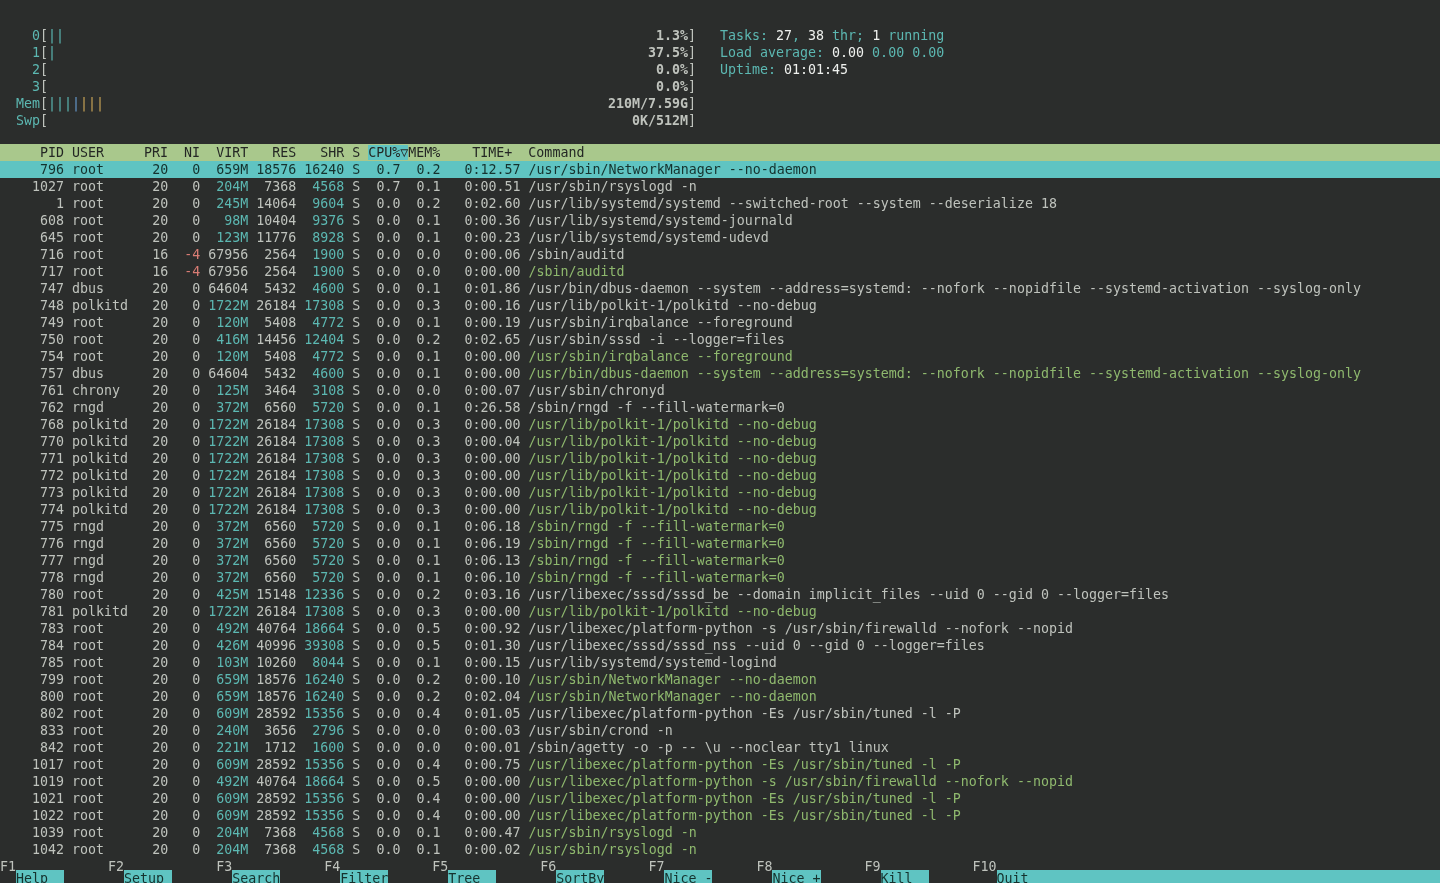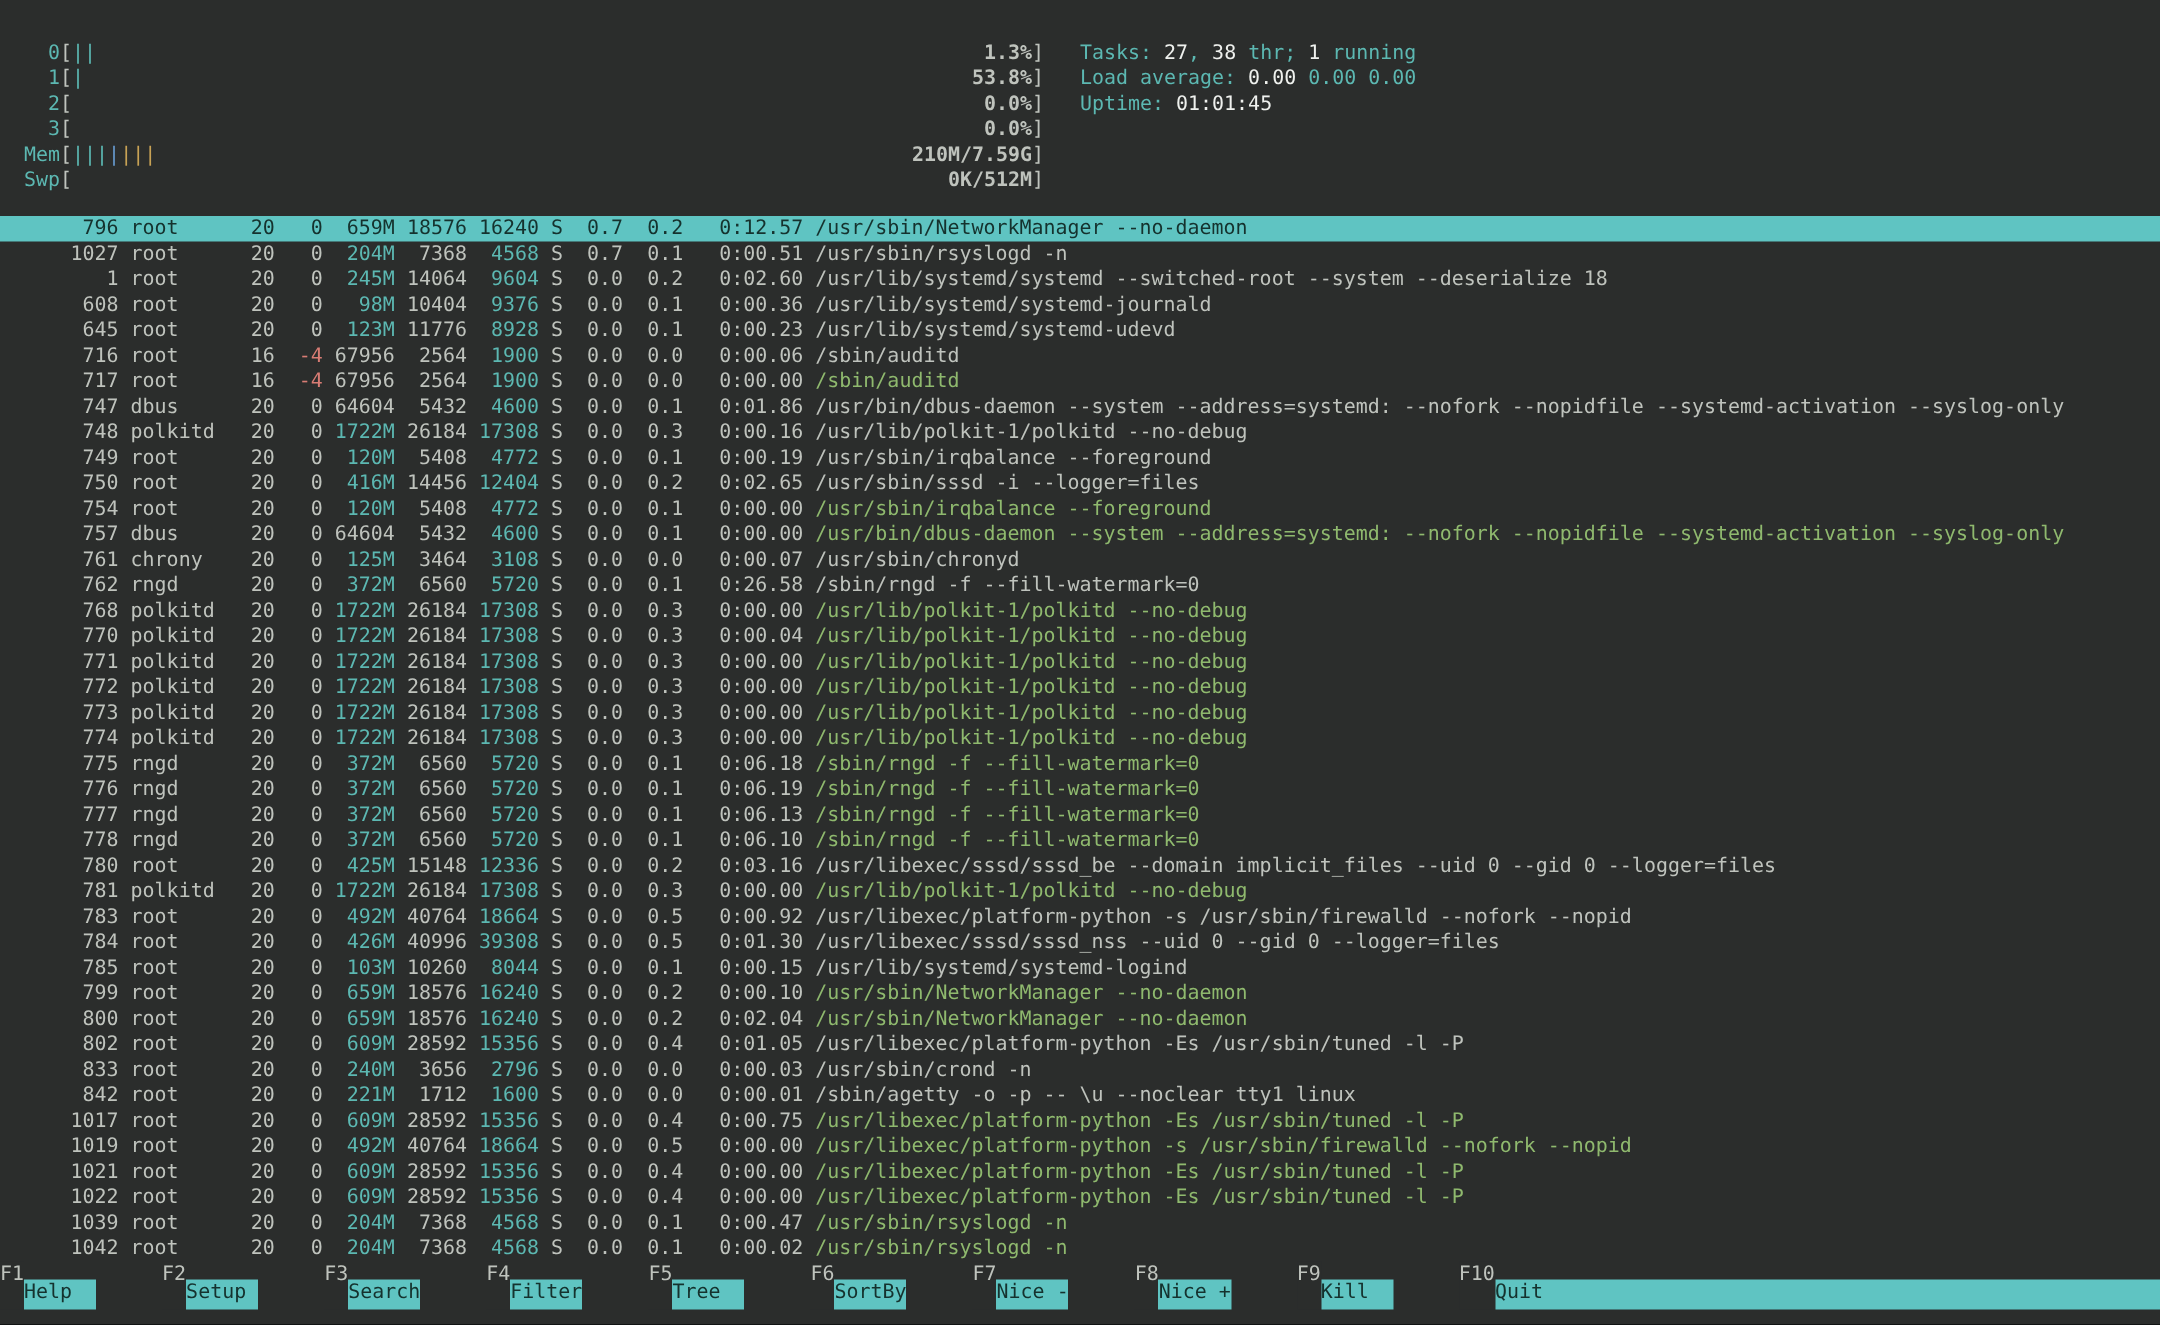--- a/index.html
+++ b/index.html
@@ -18,51 +18,52 @@
   .meter .lbl{color:var(--teal);flex:0 0 auto;}
   .meter .brk{color:var(--fg);flex:0 0 auto;}
   .meter .body{flex:1 1 auto;display:flex;justify-content:space-between;overflow:hidden;}
   .meter .pct{color:var(--fg);font-weight:bold;}
   .bar-teal{color:var(--teal);} .bar-blue{color:var(--blue);} .bar-yellow{color:var(--yellow);}
   .summary{margin-left:24px;}
   .t{color:var(--teal);} .b{color:var(--bright);font-weight:normal;}
   .spacer{height:15px;}
   .header-row{background:var(--headerBg);color:var(--headerText);padding-left:8px;}
   .header-row .sort{background:var(--cyanBg);}
-  .rows .row{padding-left:23px;cursor:default;}
+  .rows .row{padding-left:8px;cursor:default;}
   .row span{color:var(--fg);}
   .row .c-teal{color:var(--teal);} .row .c-red{color:var(--red);} .row .c-green{color:var(--green);}
   .row.sel{background:var(--cyanBg);}
   .row.sel span{color:var(--selText) !important;}
   .fbar{display:flex;width:1440px;height:32px;line-height:17px;white-space:pre;gap:44px;}
   .fk{display:flex;flex:0 0 auto;}
   .fk .num{color:var(--fg);background:var(--bg);}
   .fk .lab{color:var(--selText);background:var(--cyanBg);margin-top:12px;}
   .fk.fill{flex:1 1 auto;} .fk.fill .lab{flex:1 1 auto;}
 </style>
 </head>
 <body>
 
 <div class="screen">
   <div class="top-area">
     <div class="meters">
         <div class="line meter"><span class="lbl">  0</span><span class="brk">[</span><span class="body"><span class="bars"><span class="bar-teal">||</span></span><span class="pct">1.3%</span></span><span class="brk">]</span></div>
-        <div class="line meter"><span class="lbl">  1</span><span class="brk">[</span><span class="body"><span class="bars"><span class="bar-teal">|</span></span><span class="pct">53.8%</span></span><span class="brk">]</span></div>
+        <div class="line meter"><span class="lbl">  1</span><span class="brk">[</span><span class="body"><span class="bars"><span class="bar-teal">|</span></span><span class="pct">37.5%</span></span><span class="brk">]</span></div>
         <div class="line meter"><span class="lbl">  2</span><span class="brk">[</span><span class="body"><span class="bars"></span><span class="pct">0.0%</span></span><span class="brk">]</span></div>
         <div class="line meter"><span class="lbl">  3</span><span class="brk">[</span><span class="body"><span class="bars"></span><span class="pct">0.0%</span></span><span class="brk">]</span></div>
         <div class="line meter"><span class="lbl">Mem</span><span class="brk">[</span><span class="body"><span class="bars"><span class="bar-teal">|||</span><span class="bar-blue">|</span><span class="bar-yellow">|||</span></span><span class="pct">210M/7.59G</span></span><span class="brk">]</span></div>
         <div class="line meter"><span class="lbl">Swp</span><span class="brk">[</span><span class="body"><span class="bars"></span><span class="pct">0K/512M</span></span><span class="brk">]</span></div>
       </div>
     <div class="summary">
       <div class="line"><span class="t">Tasks: </span><span class="b">27</span><span class="t">, </span><span class="b">38</span><span class="t"> thr; </span><span class="b">1</span><span class="t"> running</span></div>
       <div class="line"><span class="t">Load average: </span><span class="b">0.00</span><span class="t"> 0.00 0.00</span></div>
       <div class="line"><span class="t">Uptime: </span><span class="b">01:01:45</span></div>
     </div>
   </div>
   <div class="spacer"></div>
+  <div class="line header-row"><span>    PID USER     PRI  NI  VIRT   RES   SHR S </span><span class="sort">CPU%▽</span><span>MEM%    TIME+  Command</span></div>
   <div class="rows">
       <div class="line row sel"><span>    796</span><span> </span><span>root     </span><span> 20</span><span>   0</span><span> </span><span class="c-teal"> 659M</span><span> </span><span>18576</span><span> </span><span class="c-teal">16240</span><span> </span><span>S</span><span> </span><span> 0.7</span><span> </span><span> 0.2</span><span> </span><span>  0:12.57</span><span> </span><span>/usr/sbin/NetworkManager --no-daemon</span></div>
       <div class="line row"><span>   1027</span><span> </span><span>root     </span><span> 20</span><span>   0</span><span> </span><span class="c-teal"> 204M</span><span> </span><span> 7368</span><span> </span><span class="c-teal"> 4568</span><span> </span><span>S</span><span> </span><span> 0.7</span><span> </span><span> 0.1</span><span> </span><span>  0:00.51</span><span> </span><span>/usr/sbin/rsyslogd -n</span></div>
       <div class="line row"><span>      1</span><span> </span><span>root     </span><span> 20</span><span>   0</span><span> </span><span class="c-teal"> 245M</span><span> </span><span>14064</span><span> </span><span class="c-teal"> 9604</span><span> </span><span>S</span><span> </span><span> 0.0</span><span> </span><span> 0.2</span><span> </span><span>  0:02.60</span><span> </span><span>/usr/lib/systemd/systemd --switched-root --system --deserialize 18</span></div>
       <div class="line row"><span>    608</span><span> </span><span>root     </span><span> 20</span><span>   0</span><span> </span><span class="c-teal">  98M</span><span> </span><span>10404</span><span> </span><span class="c-teal"> 9376</span><span> </span><span>S</span><span> </span><span> 0.0</span><span> </span><span> 0.1</span><span> </span><span>  0:00.36</span><span> </span><span>/usr/lib/systemd/systemd-journald</span></div>
       <div class="line row"><span>    645</span><span> </span><span>root     </span><span> 20</span><span>   0</span><span> </span><span class="c-teal"> 123M</span><span> </span><span>11776</span><span> </span><span class="c-teal"> 8928</span><span> </span><span>S</span><span> </span><span> 0.0</span><span> </span><span> 0.1</span><span> </span><span>  0:00.23</span><span> </span><span>/usr/lib/systemd/systemd-udevd</span></div>
       <div class="line row"><span>    716</span><span> </span><span>root     </span><span> 16</span><span class="c-red">  -4</span><span> </span><span>67956</span><span> </span><span> 2564</span><span> </span><span class="c-teal"> 1900</span><span> </span><span>S</span><span> </span><span> 0.0</span><span> </span><span> 0.0</span><span> </span><span>  0:00.06</span><span> </span><span>/sbin/auditd</span></div>
       <div class="line row"><span>    717</span><span> </span><span>root     </span><span> 16</span><span class="c-red">  -4</span><span> </span><span>67956</span><span> </span><span> 2564</span><span> </span><span class="c-teal"> 1900</span><span> </span><span>S</span><span> </span><span> 0.0</span><span> </span><span> 0.0</span><span> </span><span>  0:00.00</span><span> </span><span class="c-green">/sbin/auditd</span></div>
       <div class="line row"><span>    747</span><span> </span><span>dbus     </span><span> 20</span><span>   0</span><span> </span><span>64604</span><span> </span><span> 5432</span><span> </span><span class="c-teal"> 4600</span><span> </span><span>S</span><span> </span><span> 0.0</span><span> </span><span> 0.1</span><span> </span><span>  0:01.86</span><span> </span><span>/usr/bin/dbus-daemon --system --address=systemd: --nofork --nopidfile --systemd-activation --syslog-only</span></div>
       <div class="line row"><span>    748</span><span> </span><span>polkitd  </span><span> 20</span><span>   0</span><span> </span><span class="c-teal">1722M</span><span> </span><span>26184</span><span> </span><span class="c-teal">17308</span><span> </span><span>S</span><span> </span><span> 0.0</span><span> </span><span> 0.3</span><span> </span><span>  0:00.16</span><span> </span><span>/usr/lib/polkit-1/polkitd --no-debug</span></div>

